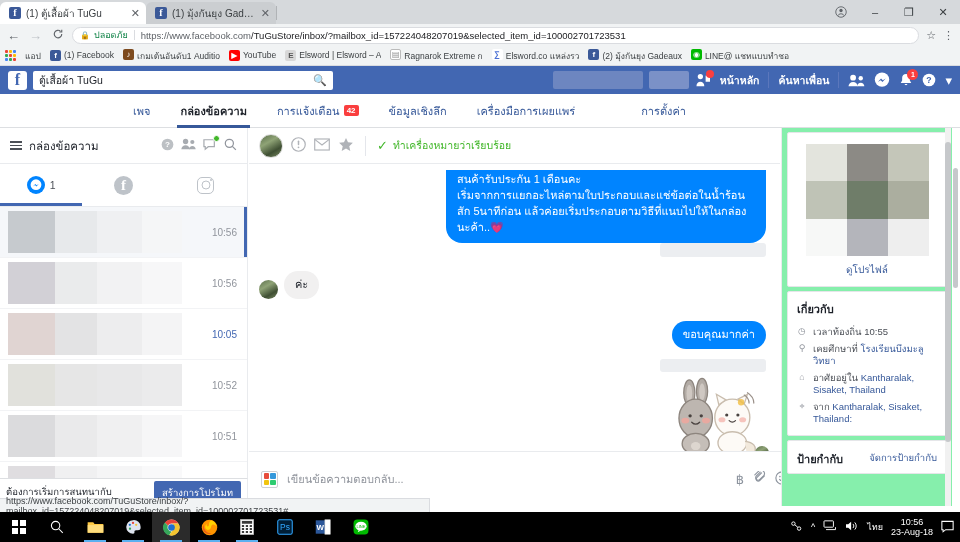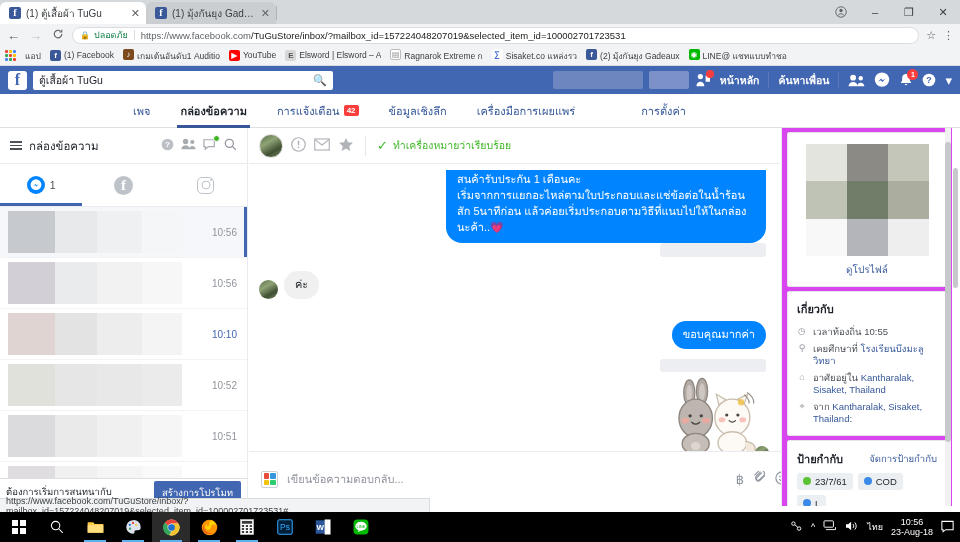--- a/index.html
+++ b/index.html
@@ -291,38 +291,38 @@
   .composer-sq i { display: block; border-radius: 1px; }
   .composer-sq i:nth-child(1){background:#e74c3c}.composer-sq i:nth-child(2){background:#3498db}
   .composer-sq i:nth-child(3){background:#f1c40f}.composer-sq i:nth-child(4){background:#2ecc71}
   .composer-input { flex: 1 1 auto; font-size: 11px; color: #90949c; }
   .comp-ico { color: #8d949e; font-size: 13px; }
   .comp-like { color: #0084ff; font-size: 14px; }
 
   
   .rsb {
     position: absolute; top: 128px; left: 781px; width: 171px; height: 378px;
-    background: #d946ef; border-left: 1px solid #e9ebee; overflow: hidden;
+    background: #86efac; border-left: 1px solid #e9ebee; overflow: hidden;
   }
   .rsb-card { background: #fff; border: 1px solid #e5e6e9; margin: 4px 5px; border-radius: 2px; }
   .rsb-photo {
     width: 123px; height: 112px; margin: 11px auto 4px; display: grid;
     grid-template-columns: repeat(3,1fr); grid-template-rows: repeat(3,1fr);
   }
   .rsb-photo i { display: block; }
   .view-profile { text-align: center; font-size: 10px; color: #365899; padding: 2px 0 9px; }
   .rsb-sec-title { font-size: 11px; color: #1d2129; font-weight: bold; padding: 8px 9px 5px; }
   .rsb-row {
     display: flex; gap: 6px; padding: 2.5px 9px; font-size: 9.5px;
     color: #4b4f56; line-height: 1.28; align-items: flex-start;
   }
   .rsb-row .ri { color: #90949c; font-size: 9px; flex: 0 0 auto; width: 10px; text-align: center; }
   .rsb-row a { color: #365899; text-decoration: none; }
   .rsb-labels-head {
-    display: flex; justify-content: space-between; align-items: center;
+    display: flex; justify-content: space-between; align-items: flex-start;
     padding: 9px 9px 5px;
   }
   .rsb-labels-head .t { font-size: 11px; font-weight: bold; color: #1d2129; }
   .rsb-labels-head .m { font-size: 9.5px; color: #365899; }
   .chips { display: flex; gap: 5px; padding: 0 9px 8px; flex-wrap: wrap; }
   .chip {
     display: flex; align-items: center; gap: 4px; background: #eceff1;
     border-radius: 3px; padding: 3px 6px; font-size: 9.5px; color: #1d2129;
   }
   .chip .dot { width: 8px; height: 8px; border-radius: 50%; flex: 0 0 auto; }
@@ -445,21 +445,21 @@
     <div class="bm">
         <span class="bm-ico" style="background:#d8d8d8;color:#555">E</span>
         <span class="bm-label">Elsword | Elsword – A</span>
       </div>
     <div class="bm">
         <span class="bm-ico" style="background:#fff;border:1px solid #bbb;color:#888">▤</span>
         <span class="bm-label">Ragnarok Extreme ก</span>
       </div>
     <div class="bm">
         <span class="bm-ico" style="background:#fff;color:#4a6fd4">∑</span>
-        <span class="bm-label">Sisaket.co แหล่งรว</span>
+        <span class="bm-label">Elsword.co แหล่งรว</span>
       </div>
     <div class="bm">
         <span class="bm-ico" style="background:#3b5998">f</span>
         <span class="bm-label">(2) มุ้งกันยุง Gadeaux</span>
       </div>
     <div class="bm">
         <span class="bm-ico" style="background:#00b900">◉</span>
         <span class="bm-label">LINE@ แชทแบบทำชอ</span>
       </div>
   </div>
@@ -611,21 +611,21 @@
       </span>
       <span class="conv-time">10:56</span>
     </div>
     <div class="conv-row">
       <span class="conv-blur">
         <i style="width:47px;background:#e0d4d2"></i>
           <i style="width:42px;background:#e3e3e4"></i>
           <i style="width:45px;background:#ededee"></i>
           <i style="width:40px;background:#f4f4f5"></i>
       </span>
-      <span class="conv-time blue">10:10</span>
+      <span class="conv-time blue">10:05</span>
     </div>
     <div class="conv-row">
       <span class="conv-blur">
         <i style="width:47px;background:#e1e1dc"></i>
           <i style="width:42px;background:#e6e6e6"></i>
           <i style="width:45px;background:#e8e8e9"></i>
           <i style="width:40px;background:#ebebec"></i>
       </span>
       <span class="conv-time">10:52</span>
     </div>
@@ -814,34 +814,20 @@
         <span class="ri">⌖</span>
         <span><span>จาก </span><a>Kantharalak, Sisaket, Thailand:</a></span>
       </div>
     </div>
 
     <div class="rsb-card">
       <div class="rsb-labels-head">
         <span class="t">ป้ายกำกับ</span>
         <span class="m">จัดการป้ายกำกับ</span>
       </div>
-      <div class="chips">
-        <span class="chip">
-            <i class="dot" style="background:#5bc236"></i>
-            <span>23/7/61</span>
-          </span>
-        <span class="chip">
-            <i class="dot" style="background:#3b8ae8"></i>
-            <span>COD</span>
-          </span>
-        <span class="chip">
-            <i class="dot" style="background:#3b8ae8"></i>
-            <span>L</span>
-          </span>
-      </div>
 
     </div>
     <div class="rsb-scroll">
         <i></i>
       </div>
   </div>
 
   <div class="status-bar">
     <span>https://www.facebook.com/TuGuStore/inbox/?mailbox_id=157224048207019&amp;selected_item_id=100002701723531#</span>
   </div>

